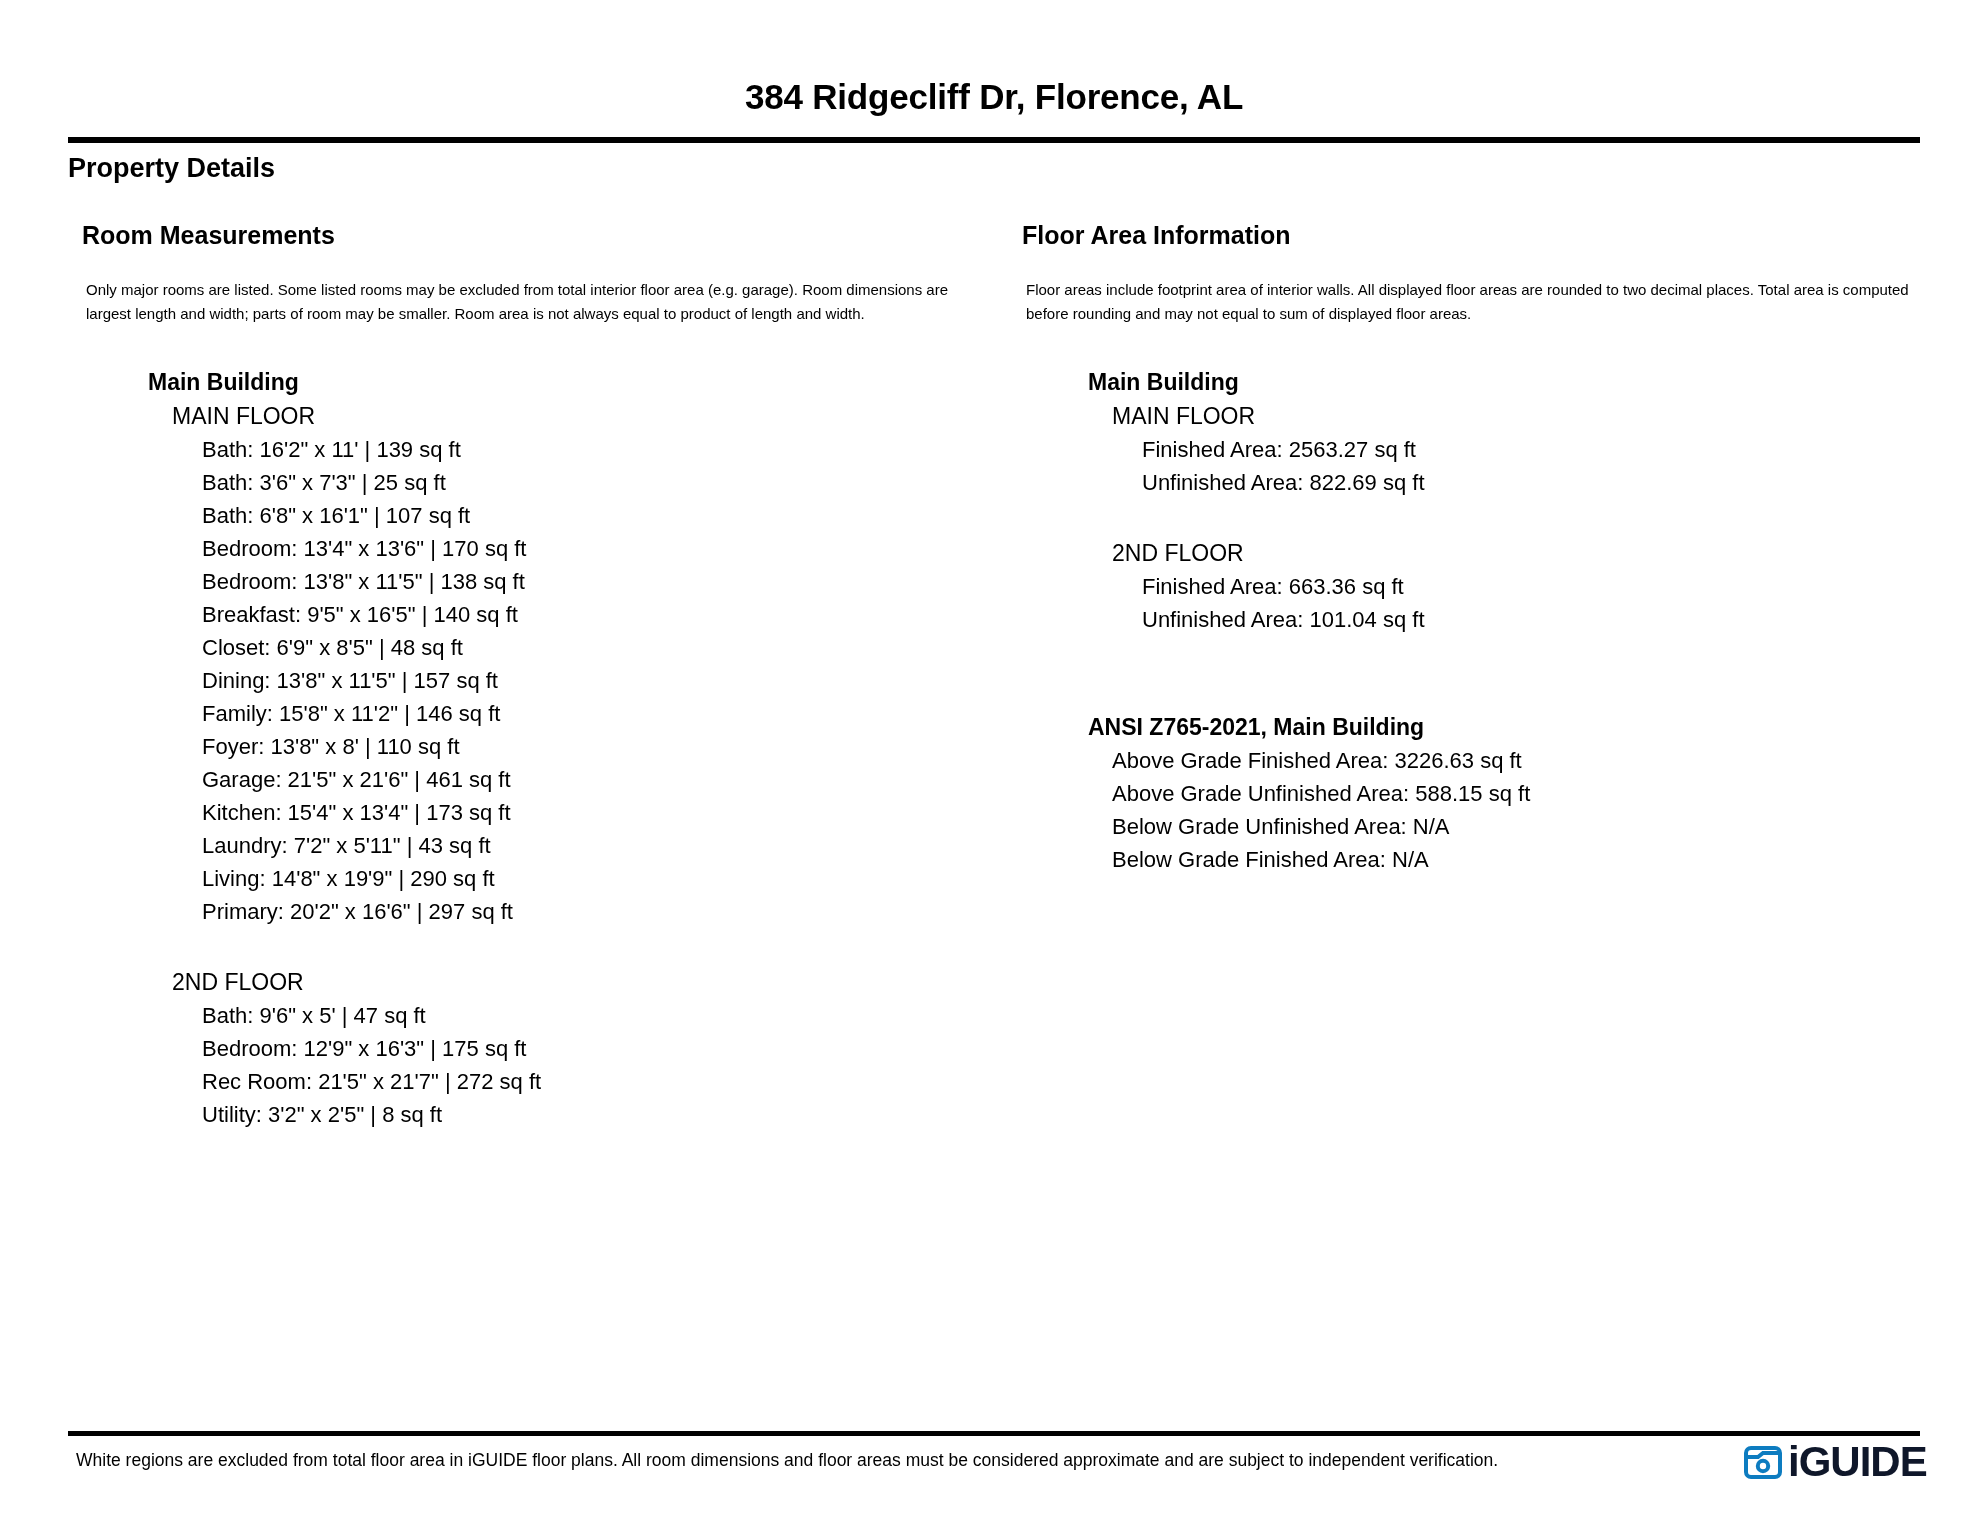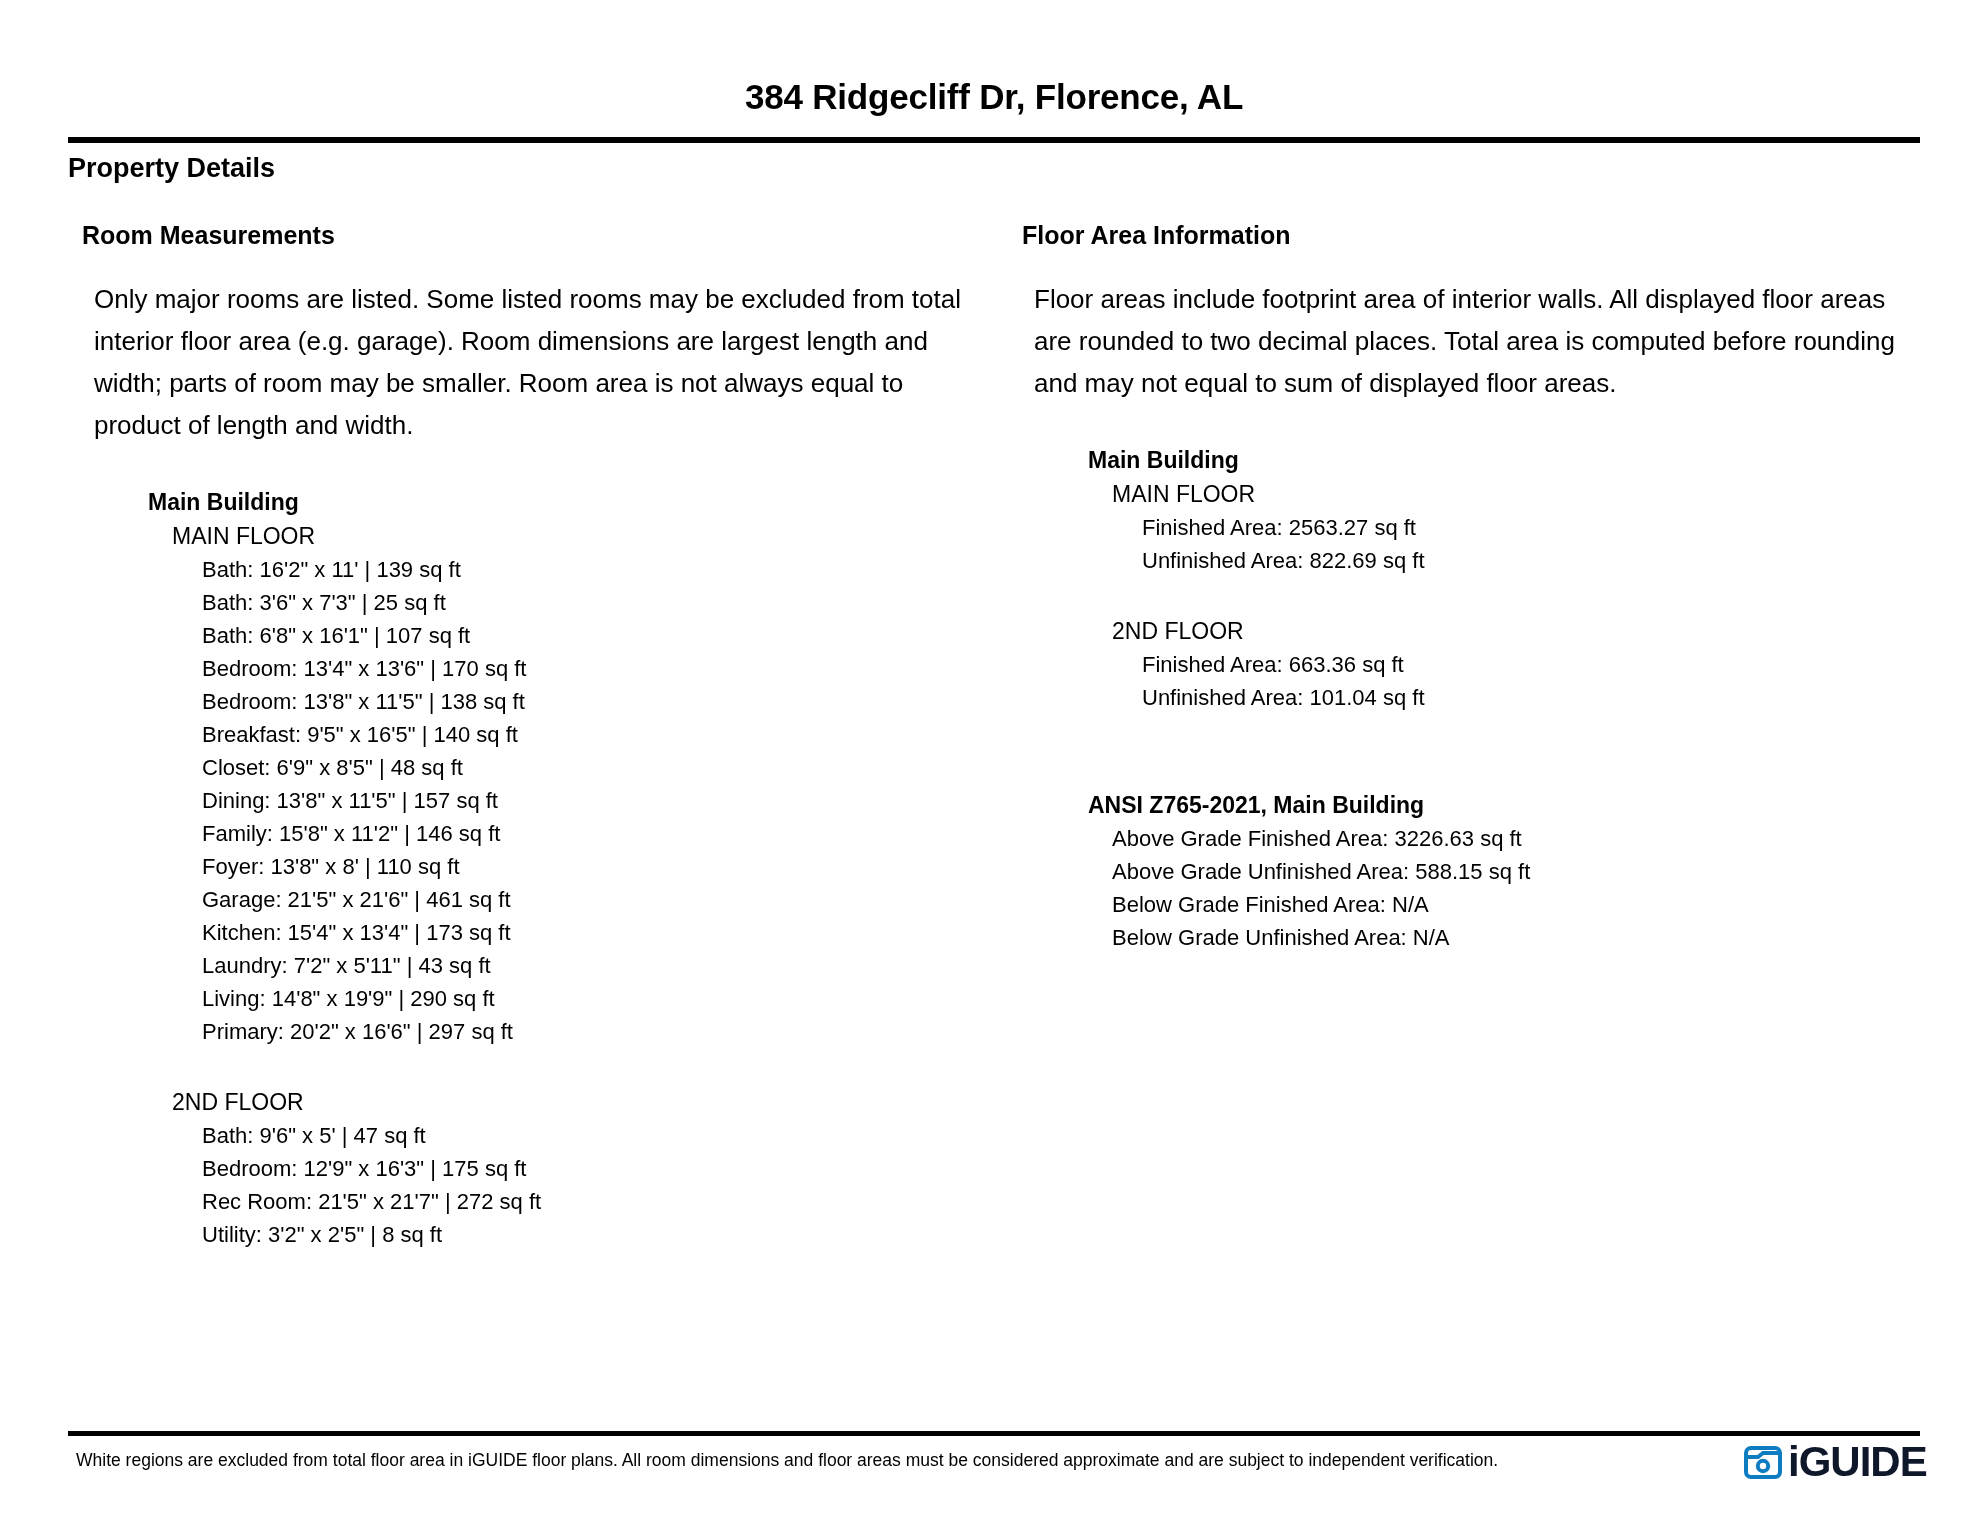--- a/index.html
+++ b/index.html
@@ -61,23 +61,23 @@
   .col-left  { left: 82px; }
   .col-right { left: 1022px; }
 
   .section-heading {
     font-size: 25px;
     font-weight: bold;
     margin: 0 0 28px 0;
     line-height: 1.1;
   }
   .section-note {
-    font-size: 26px;
+    font-size: 15px;
     line-height: 1.62;
-    margin: 12px;
+    margin: 4px;
     max-width: 895px;
   }
 
   
   .tree {
     margin-top: 45px;
   }
   .building-name {
     font-size: 23px;
     font-weight: bold;
@@ -224,22 +224,22 @@
         <div class="entry">Finished Area: 663.36 sq ft</div>
         <div class="entry">Unfinished Area: 101.04 sq ft</div>
       </div>
 
       <div class="ansi-gap"></div>
 
       <div class="floor-group">
         <div class="ansi-heading">ANSI Z765-2021, Main Building</div>
         <div class="ansi-entry">Above Grade Finished Area: 3226.63 sq ft</div>
         <div class="ansi-entry">Above Grade Unfinished Area: 588.15 sq ft</div>
+        <div class="ansi-entry">Below Grade Unfinished Area: N/A</div>
         <div class="ansi-entry">Below Grade Finished Area: N/A</div>
-        <div class="ansi-entry">Below Grade Unfinished Area: N/A</div>
       </div>
     </div>
   </div>
 
   <div class="rule-bottom"></div>
   <div class="footer-note">White regions are excluded from total floor area in iGUIDE floor plans. All room dimensions and floor areas must be considered approximate and are subject to independent verification.</div>
 
   <div class="logo">
     <span class="logo-mark">
       <svg width="40" height="40" viewBox="0 0 40 40" xmlns="http://www.w3.org/2000/svg">

